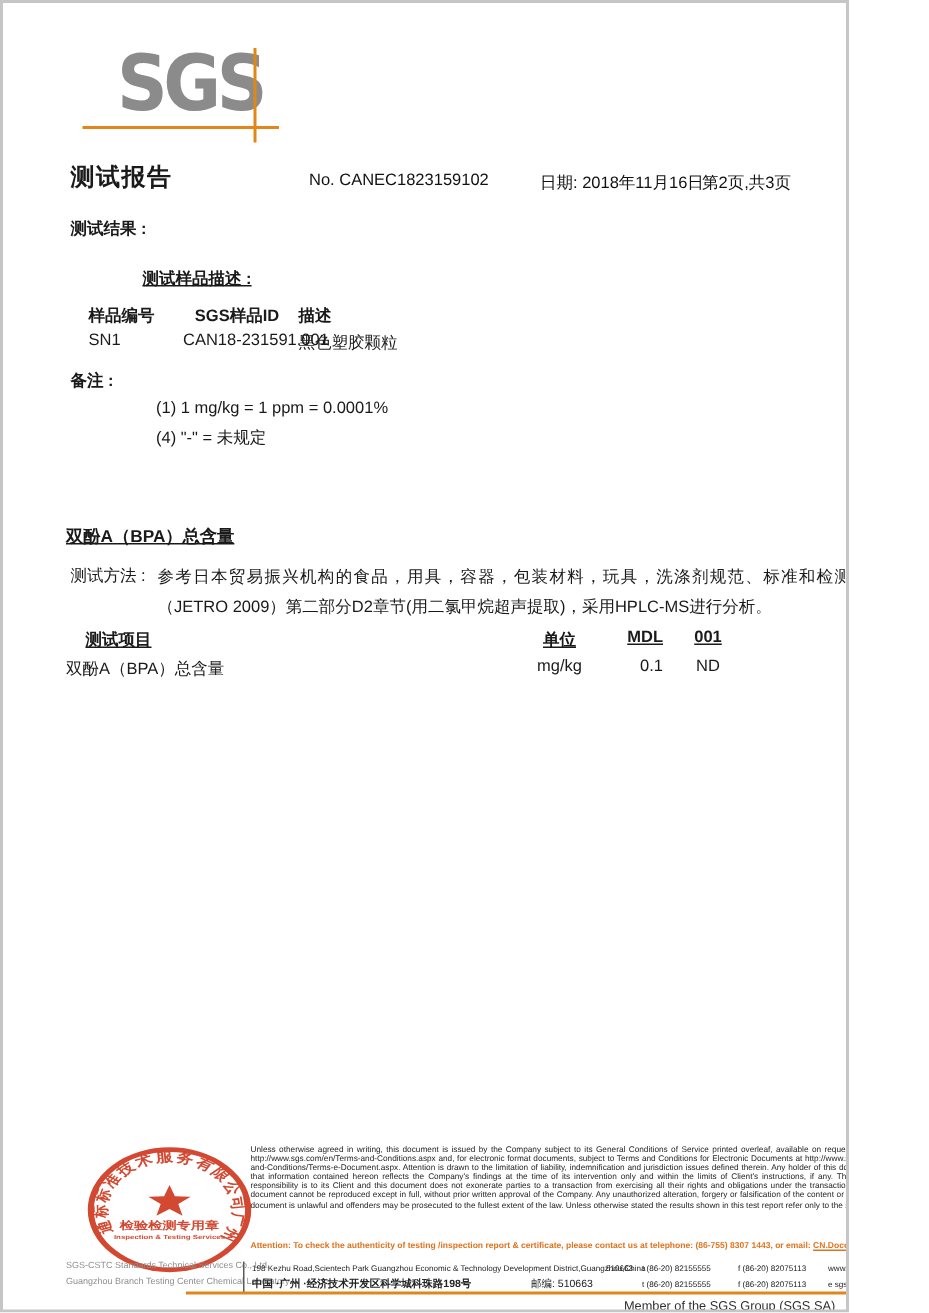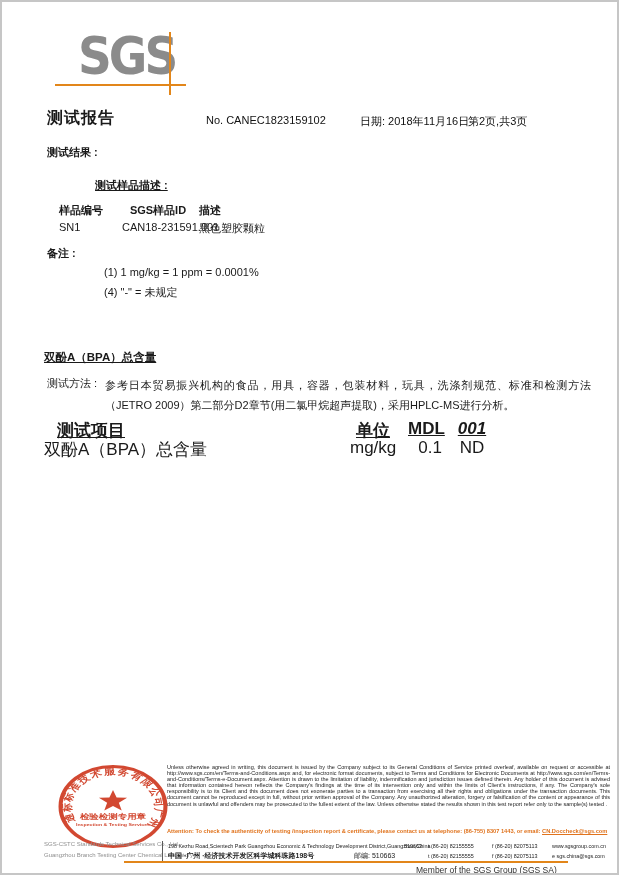--- a/index.html
+++ b/index.html
@@ -1,17 +1,17 @@
 <!DOCTYPE html>
 <html><head>
 <meta charset="utf-8">
 <style>
   html,body{margin:0;padding:0;background:#fff;}
   .page{
-    position:relative;width:619px;height:875px;background:#ffffff;
+    position:relative;width:566px;height:875px;background:#ffffff;
     border:2px solid #c6c6c6;box-sizing:border-box;overflow:hidden;
     font-family:"Liberation Sans",sans-serif;color:#1a1a1a;
   }
   .abs{position:absolute;}
   
   .logo-text{left:76px;top:24px;font-family:"DejaVu Sans",sans-serif;font-weight:bold;
     font-size:47px;color:#8b8b8b;letter-spacing:-3px;transform:scaleY(1.1);transform-origin:top left;}
   .logo-hline{left:53px;top:82px;width:131px;height:2px;background:#e2861a;}
   .logo-vline{left:167px;top:30px;width:2px;height:63px;background:#e2861a;}
   
@@ -32,29 +32,29 @@
   .st-row2{top:219px;}
   .st-id{left:120px;width:72px;text-align:center;white-space:nowrap;}
   
   .notes-heading{left:45px;top:244px;font-size:11px;font-weight:bold;}
   .notes-list{left:102px;top:261px;font-size:11px;line-height:19.5px;}
   
   .bpa-heading{left:42px;top:348px;font-size:11.5px;font-weight:bold;text-decoration:underline;}
   .method-label{left:45px;top:374px;font-size:11px;}
   .method-text{left:103px;top:374px;width:486px;font-size:11px;line-height:19.5px;text-align:justify;}
   
-  .rt{font-size:17px;}
+  .rt{font-size:11px;}
   .rt-h{font-weight:bold;text-decoration:underline;}
   .rt-top{top:417px;}
   .rt-bot{top:436px;}
   .rt-item-h{left:55px;}
   .rt-item{left:42px;}
   .rt-unit{left:348px;width:46px;text-align:center;}
   .rt-mdl{left:406px;width:34px;text-align:right;}
-  .rt-sid{left:450px;width:40px;text-align:center;font-style:italic;}
+  .rt-sid{left:450px;width:40px;text-align:center;}
   .rt-val{left:450px;width:40px;text-align:center;}
   
   .stamp-box{left:54px;top:761px;width:114px;height:87px;opacity:.93;}
   .company-lines{left:42px;top:837px;font-size:6px;line-height:11px;color:#8f8f8f;white-space:nowrap;}
   .legal{left:165px;top:762px;width:443px;font-size:5.5px;line-height:6.1px;
     text-align:justify;color:#242424;}
   .attention{left:165px;top:826px;width:443px;font-size:5.7px;line-height:6.4px;
     font-weight:bold;color:#e0731d;}
   .attention .email{text-decoration:underline;}
   .addr-sep{left:160px;top:839px;width:1px;height:21px;background:#5a5a5a;}

